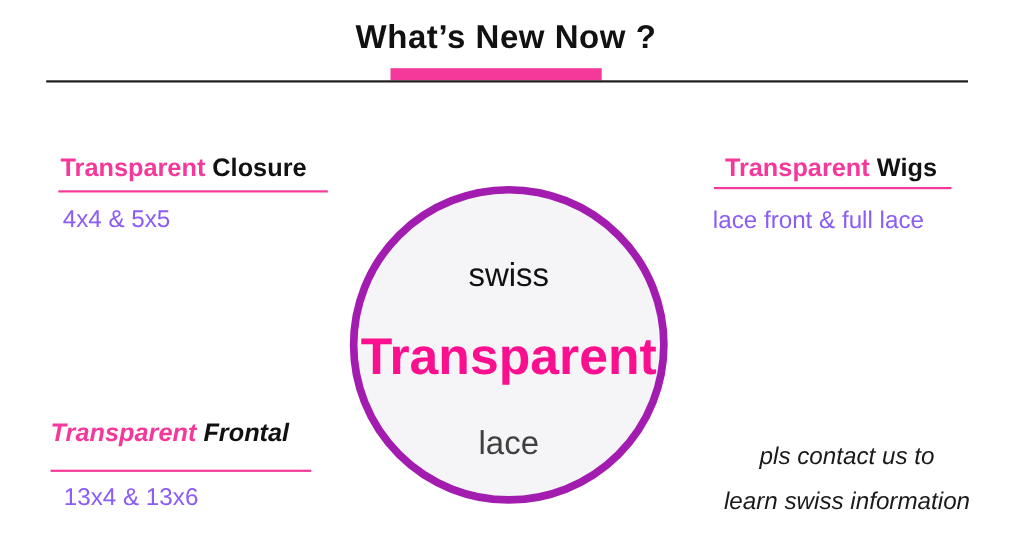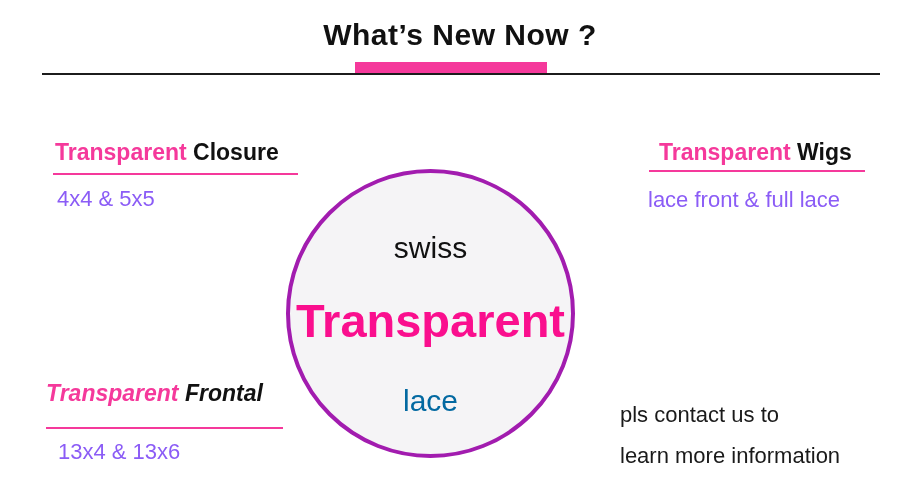--- a/index.html
+++ b/index.html
@@ -77,48 +77,49 @@
 
   .frontal-heading   { left: 46px;  top: 380px; font-style: italic; }
   .frontal-underline { left: 46px;  top: 427px; width: 237px; }
   .frontal-detail    { left: 38px;  top: 439px; margin-left: 20px; }
 
   .contact-block {
     position: absolute;
     left: 620px;
     top: 394px;
     width: 300px;
-    text-align: left;
+    text-align: center;
     font-size: 22px;
     line-height: 41px;
     color: #1a1a1a;
+    font-style: italic;
   }
 
   
   .lace-circle {
     position: absolute;
-    left: 286px;
+    left: 318px;
     top: 169px;
     width: 289px;
     height: 289px;
     border-radius: 50%;
-    border: 4px solid #a21caf;
+    border: 7px solid #a21caf;
     background: #f5f4f6;
     box-sizing: border-box;
   }
   .circle-word {
     position: absolute;
     left: 0;
     width: 100%;
     text-align: center;
     white-space: nowrap;
   }
   .circle-word-top    { top: 58px;  font-size: 30px; color: #111111; }
   .circle-word-middle { top: 120px; font-size: 47px; font-weight: bold; color: #fa0f8e; }
-  .circle-word-bottom { top: 211px; font-size: 30px; color: #0369a1; }
+  .circle-word-bottom { top: 211px; font-size: 30px; color: #404040; }
 </style>
 </head>
 <body>
 
 <div class="banner">
 
   <div class="page-title">What’s New Now ?</div>
   <div class="title-accent-bar"></div>
   <div class="divider-line"></div>
 
@@ -129,21 +130,21 @@
   <div class="section-heading wigs-heading"><span class="hl">Transparent</span> <span>Wigs</span></div>
   <div class="section-underline wigs-underline"></div>
   <div class="section-detail wigs-detail">lace front &amp; full lace</div>
 
   <div class="section-heading frontal-heading"><span class="hl">Transparent</span> <span>Frontal</span></div>
   <div class="section-underline frontal-underline"></div>
   <div class="section-detail frontal-detail">13x4 &amp; 13x6</div>
 
   <div class="contact-block">
     <div>pls contact us to</div>
-    <div>learn more information</div>
+    <div>learn swiss information</div>
   </div>
 
   <div class="lace-circle">
     <div class="circle-word circle-word-top">swiss</div>
     <div class="circle-word circle-word-middle">Transparent</div>
     <div class="circle-word circle-word-bottom">lace</div>
   </div>
 
 </div>
 

